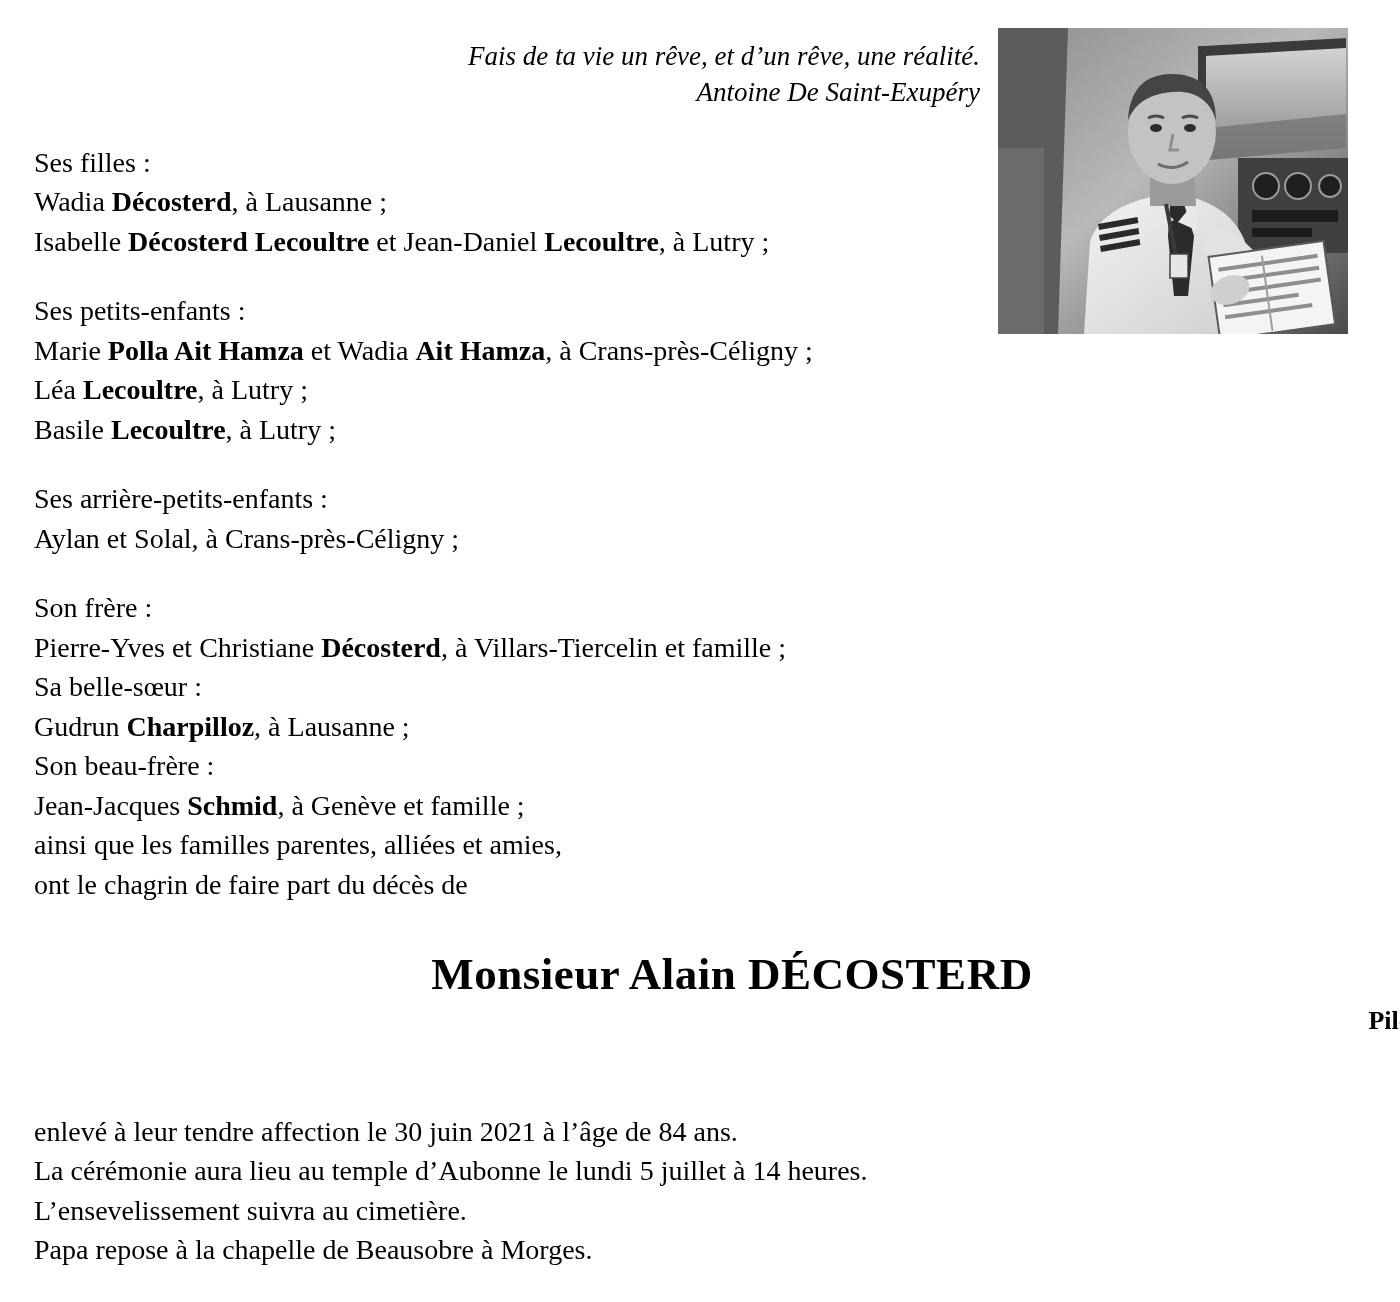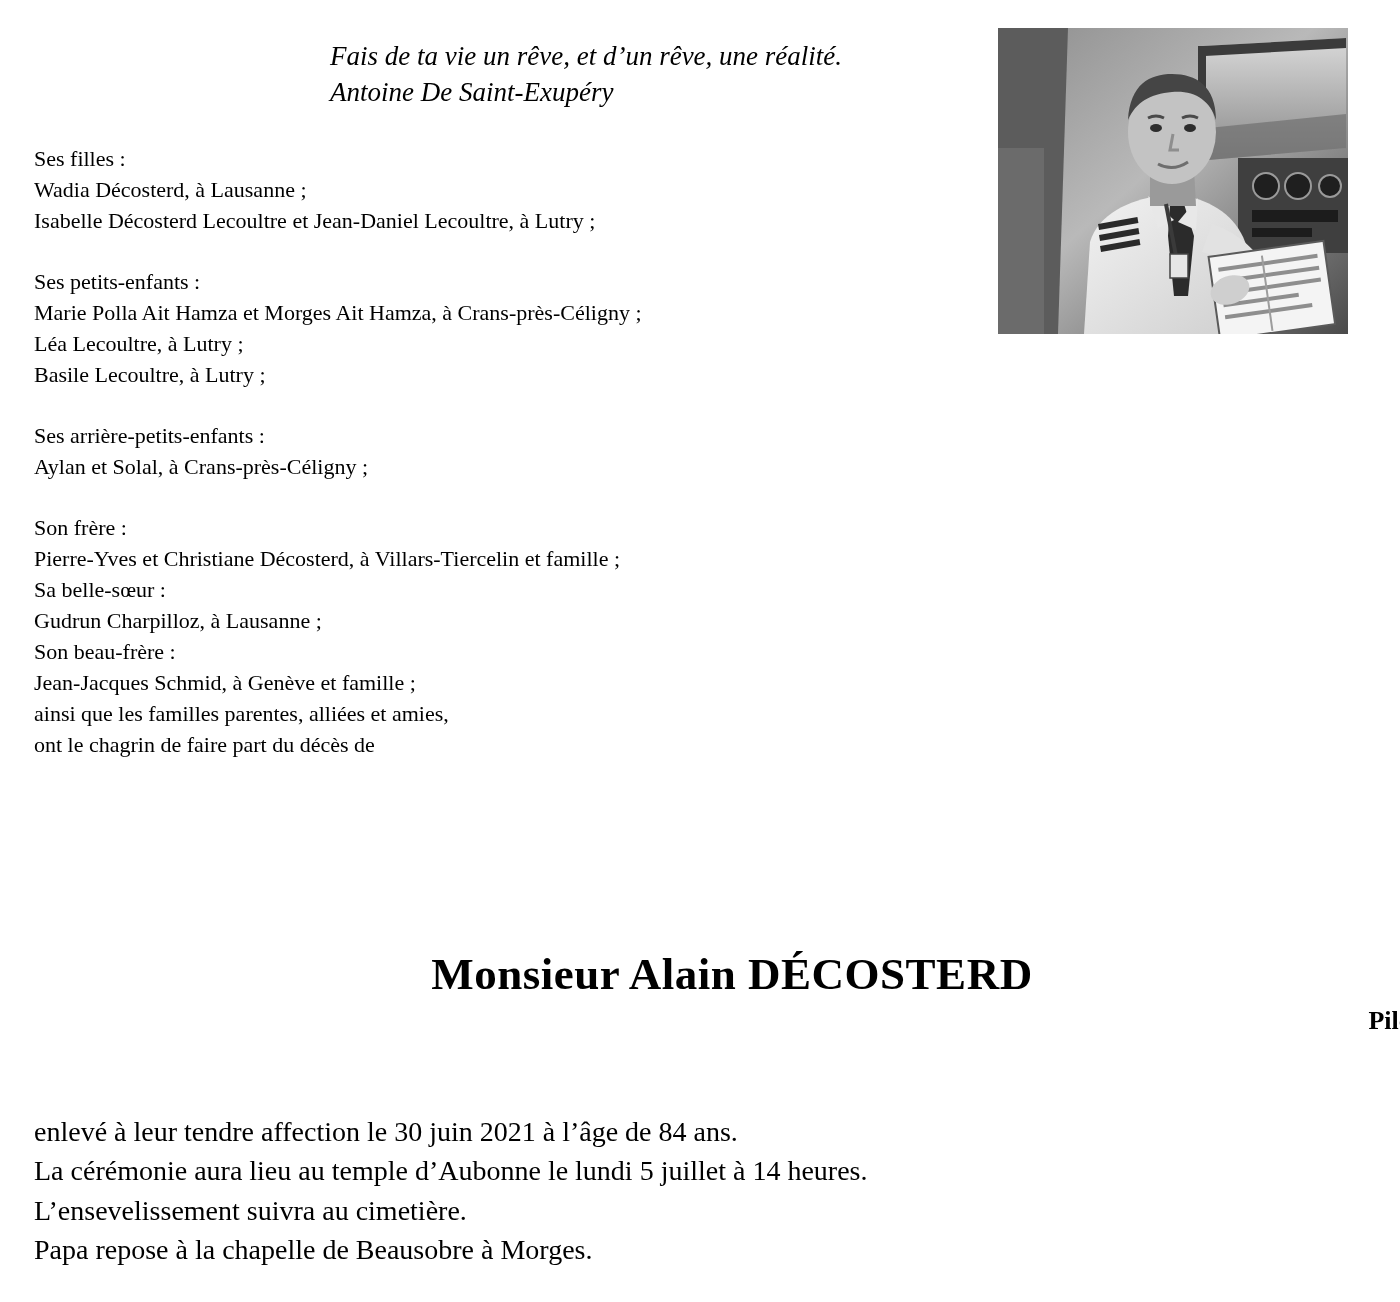--- a/index.html
+++ b/index.html
@@ -16,20 +16,21 @@
     color: #000000;
     overflow: hidden;
   }
 
   
   .epigraph {
     position: absolute;
     top: 38px;
     left: 330px;
     width: 650px;
+    text-align: right;
     font-style: italic;
     font-size: 27px;
     line-height: 1.35;
   }
   .epigraph .quote { display: block; }
   .epigraph .author { display: block; }
 
   
   .portrait {
     position: absolute;
@@ -41,26 +42,26 @@
     background: #6f6f6f;
   }
   .portrait svg { display: block; width: 100%; height: 100%; }
 
   
   .body-text {
     position: absolute;
     top: 143px;
     left: 34px;
     width: 950px;
-    font-size: 22px;
+    font-size: 28px;
     line-height: 1.41;
   }
   .body-text .line { display: block; white-space: nowrap; }
   .body-text .spacer { display: block; height: 30px; }
-  .body-text b { font-weight: normal; }
+  .body-text b { font-weight: bold; }
 
   
   .name-block {
     position: absolute;
     top: 948px;
     left: 0;
     width: 1400px;
     text-align: center;
     padding-left: 32px;
   }
@@ -184,21 +185,21 @@
     <span class="line">Ses filles :</span>
 
     <span class="line"><span>Wadia </span><b>Décosterd</b><span>, à Lausanne ;</span></span>
 
     <span class="line"><span>Isabelle </span><b>Décosterd Lecoultre</b><span> et Jean-Daniel </span><b>Lecoultre</b><span>, à Lutry ;</span></span>
 
     <span class="spacer"></span>
 
     <span class="line">Ses petits-enfants :</span>
 
-    <span class="line"><span>Marie </span><b>Polla Ait Hamza</b><span> et Morges </span><b>Ait Hamza</b><span>, à Crans-près-Céligny ;</span></span>
+    <span class="line"><span>Marie </span><b>Polla Ait Hamza</b><span> et Wadia </span><b>Ait Hamza</b><span>, à Crans-près-Céligny ;</span></span>
 
     <span class="line"><span>Léa </span><b>Lecoultre</b><span>, à Lutry ;</span></span>
 
     <span class="line"><span>Basile </span><b>Lecoultre</b><span>, à Lutry ;</span></span>
 
     <span class="spacer"></span>
 
     <span class="line">Ses arrière-petits-enfants :</span>
     <span class="line">Aylan et Solal, à Crans-près-Céligny ;</span>
 

